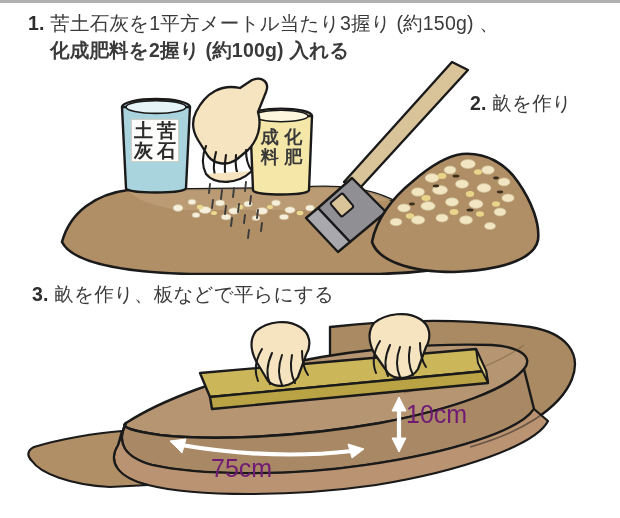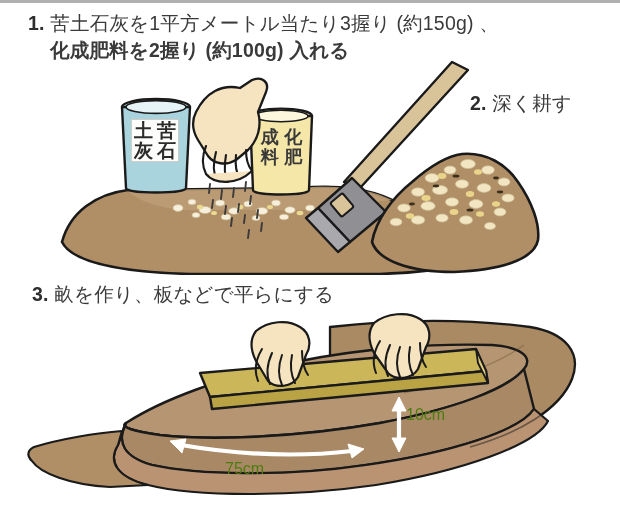--- a/index.html
+++ b/index.html
@@ -24,24 +24,24 @@
     letter-spacing:.2px;
   }
   .step-num{font-weight:bold;color:#2e2e2e;font-size:19.5px;}
   .head1{left:28px;top:10px;}
   .head1 .l2{padding-left:22px;font-weight:bold;}
   .head2{left:470px;top:90px;}
   .head3{left:32px;top:281px;}
 
   
   .dim{
-    color:#4d7c0f;font-size:16px;line-height:25px;white-space:nowrap;
+    color:#701a75;font-size:25px;line-height:25px;white-space:nowrap;
   }
   .dim-10{left:406px;top:402px;}
-  .dim-75{left:225px;top:456px;}
+  .dim-75{left:211px;top:456px;}
 
   
   .can-label{
     display:grid;grid-template-columns:1fr 1fr;
     text-align:center;line-height:1.02;
     font-family:"DejaVu Sans",sans-serif;
     font-weight:bold;color:#2c2c2c;
   }
   .lime-label{
     left:131px;top:119px;width:48px;height:43px;
@@ -65,21 +65,21 @@
   <div class="abs step-head head1">
     <div>
       <span class="step-num">1.</span>
       <span>苦土石灰を1平方メートル当たり3握り (約150g) 、</span>
     </div>
     <div class="l2">化成肥料を2握り (約100g) 入れる</div>
   </div>
 
   <div class="abs step-head head2">
     <span class="step-num">2.</span>
-    <span>深く耕す</span>
+    <span>畝を作り</span>
   </div>
 
   <div class="abs step-head head3">
     <span class="step-num">3.</span>
     <span>畝を作り、板などで平らにする</span>
   </div>
 
   <svg class="abs" style="left:0;top:60px;" width="620" height="215" viewBox="0 0 620 215">
 
     <g>

